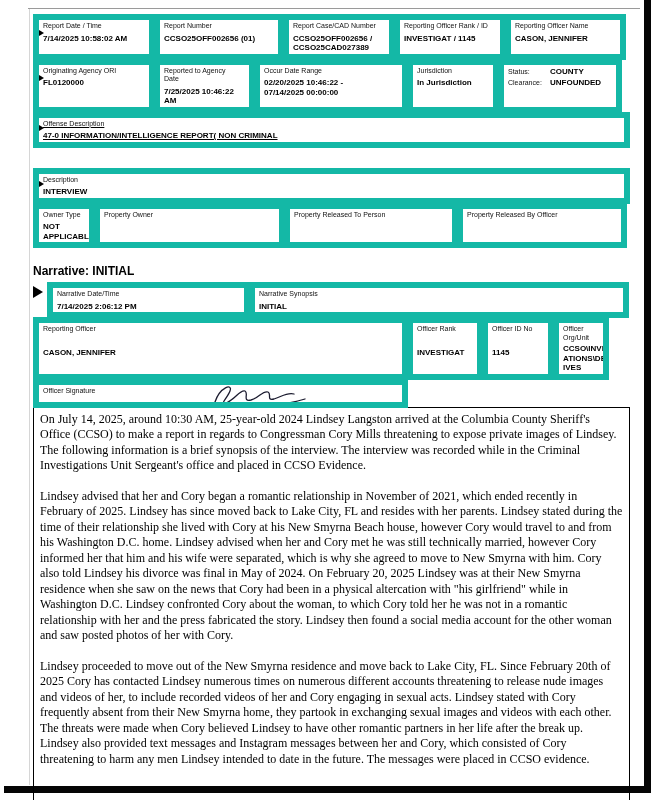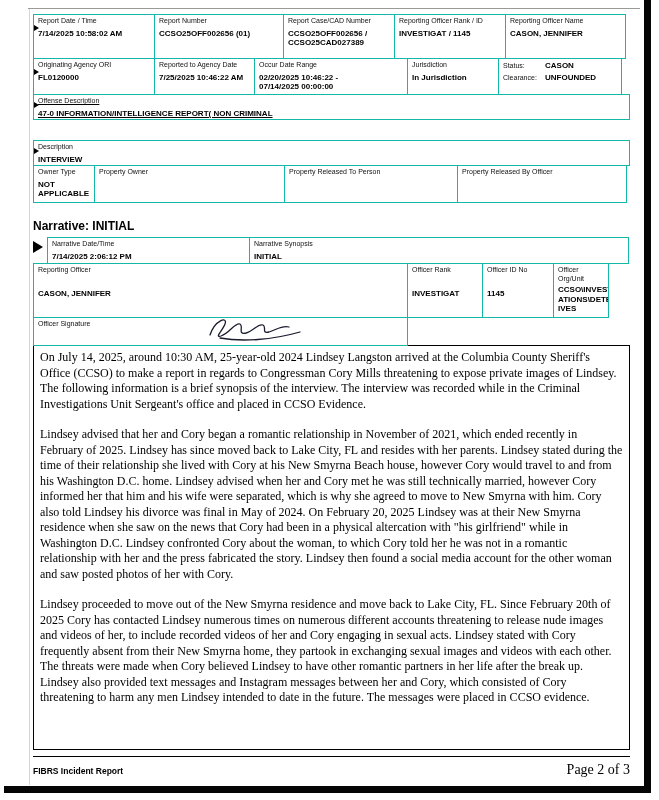--- a/index.html
+++ b/index.html
@@ -10,21 +10,21 @@
   .edge-top{position:absolute;left:28px;top:8px;width:612px;height:1px;background:#9a9a9a;}
   .edge-left{position:absolute;left:29px;top:9px;width:1px;height:776px;background:#d6d6d6;}
   .edge-right{position:absolute;left:644px;top:0;width:7px;height:793px;background:#050505;}
   .edge-bottom{position:absolute;left:4px;top:786px;width:647px;height:7px;background:#050505;}
 
   .doc{position:absolute;left:33px;top:14px;width:597px;}
 
   .frow{display:flex;}
   .frow + .frow{margin-top:-1px;}
   .fcell{
-    border:1px solid #14b8a6;box-sizing:border-box;padding:2px 7px 1px 4px;
+    border:6px solid #14b8a6;box-sizing:border-box;padding:2px 7px 1px 4px;
     position:relative;overflow:hidden;
   }
   .fcell + .fcell{margin-left:-1px;}
 
   .lbl{font-size:7px;line-height:8.5px;color:#111;}
   .val{font-size:8px;line-height:9.5px;font-weight:bold;margin-top:3px;}
 
   .h1 .fcell{min-height:45px;}
   .h2 .fcell{min-height:37px;}
   .h3 .fcell{min-height:26px;text-decoration:underline;}
@@ -120,21 +120,21 @@
       <div class="lbl">Occur Date Range</div>
       <div class="val" style="width:100px">02/20/2025 10:46:22 - 07/14/2025 00:00:00</div>
     </div>
     <div class="fcell" style="width:92px">
       <div class="lbl">Jurisdiction</div>
       <div class="val">In Jurisdiction</div>
     </div>
     <div class="fcell" style="width:124px">
       <div class="kv">
         <span class="lbl">Status:</span>
-        <span class="val">CASON</span>
+        <span class="val">COUNTY</span>
       </div>
       <div class="kv" style="margin-top:2px">
         <span class="lbl">Clearance:</span>
         <span class="val">UNFOUNDED</span>
       </div>
     </div>
   </div>
 
   <div class="frow h3">
     <div class="fcell" style="width:597px">

